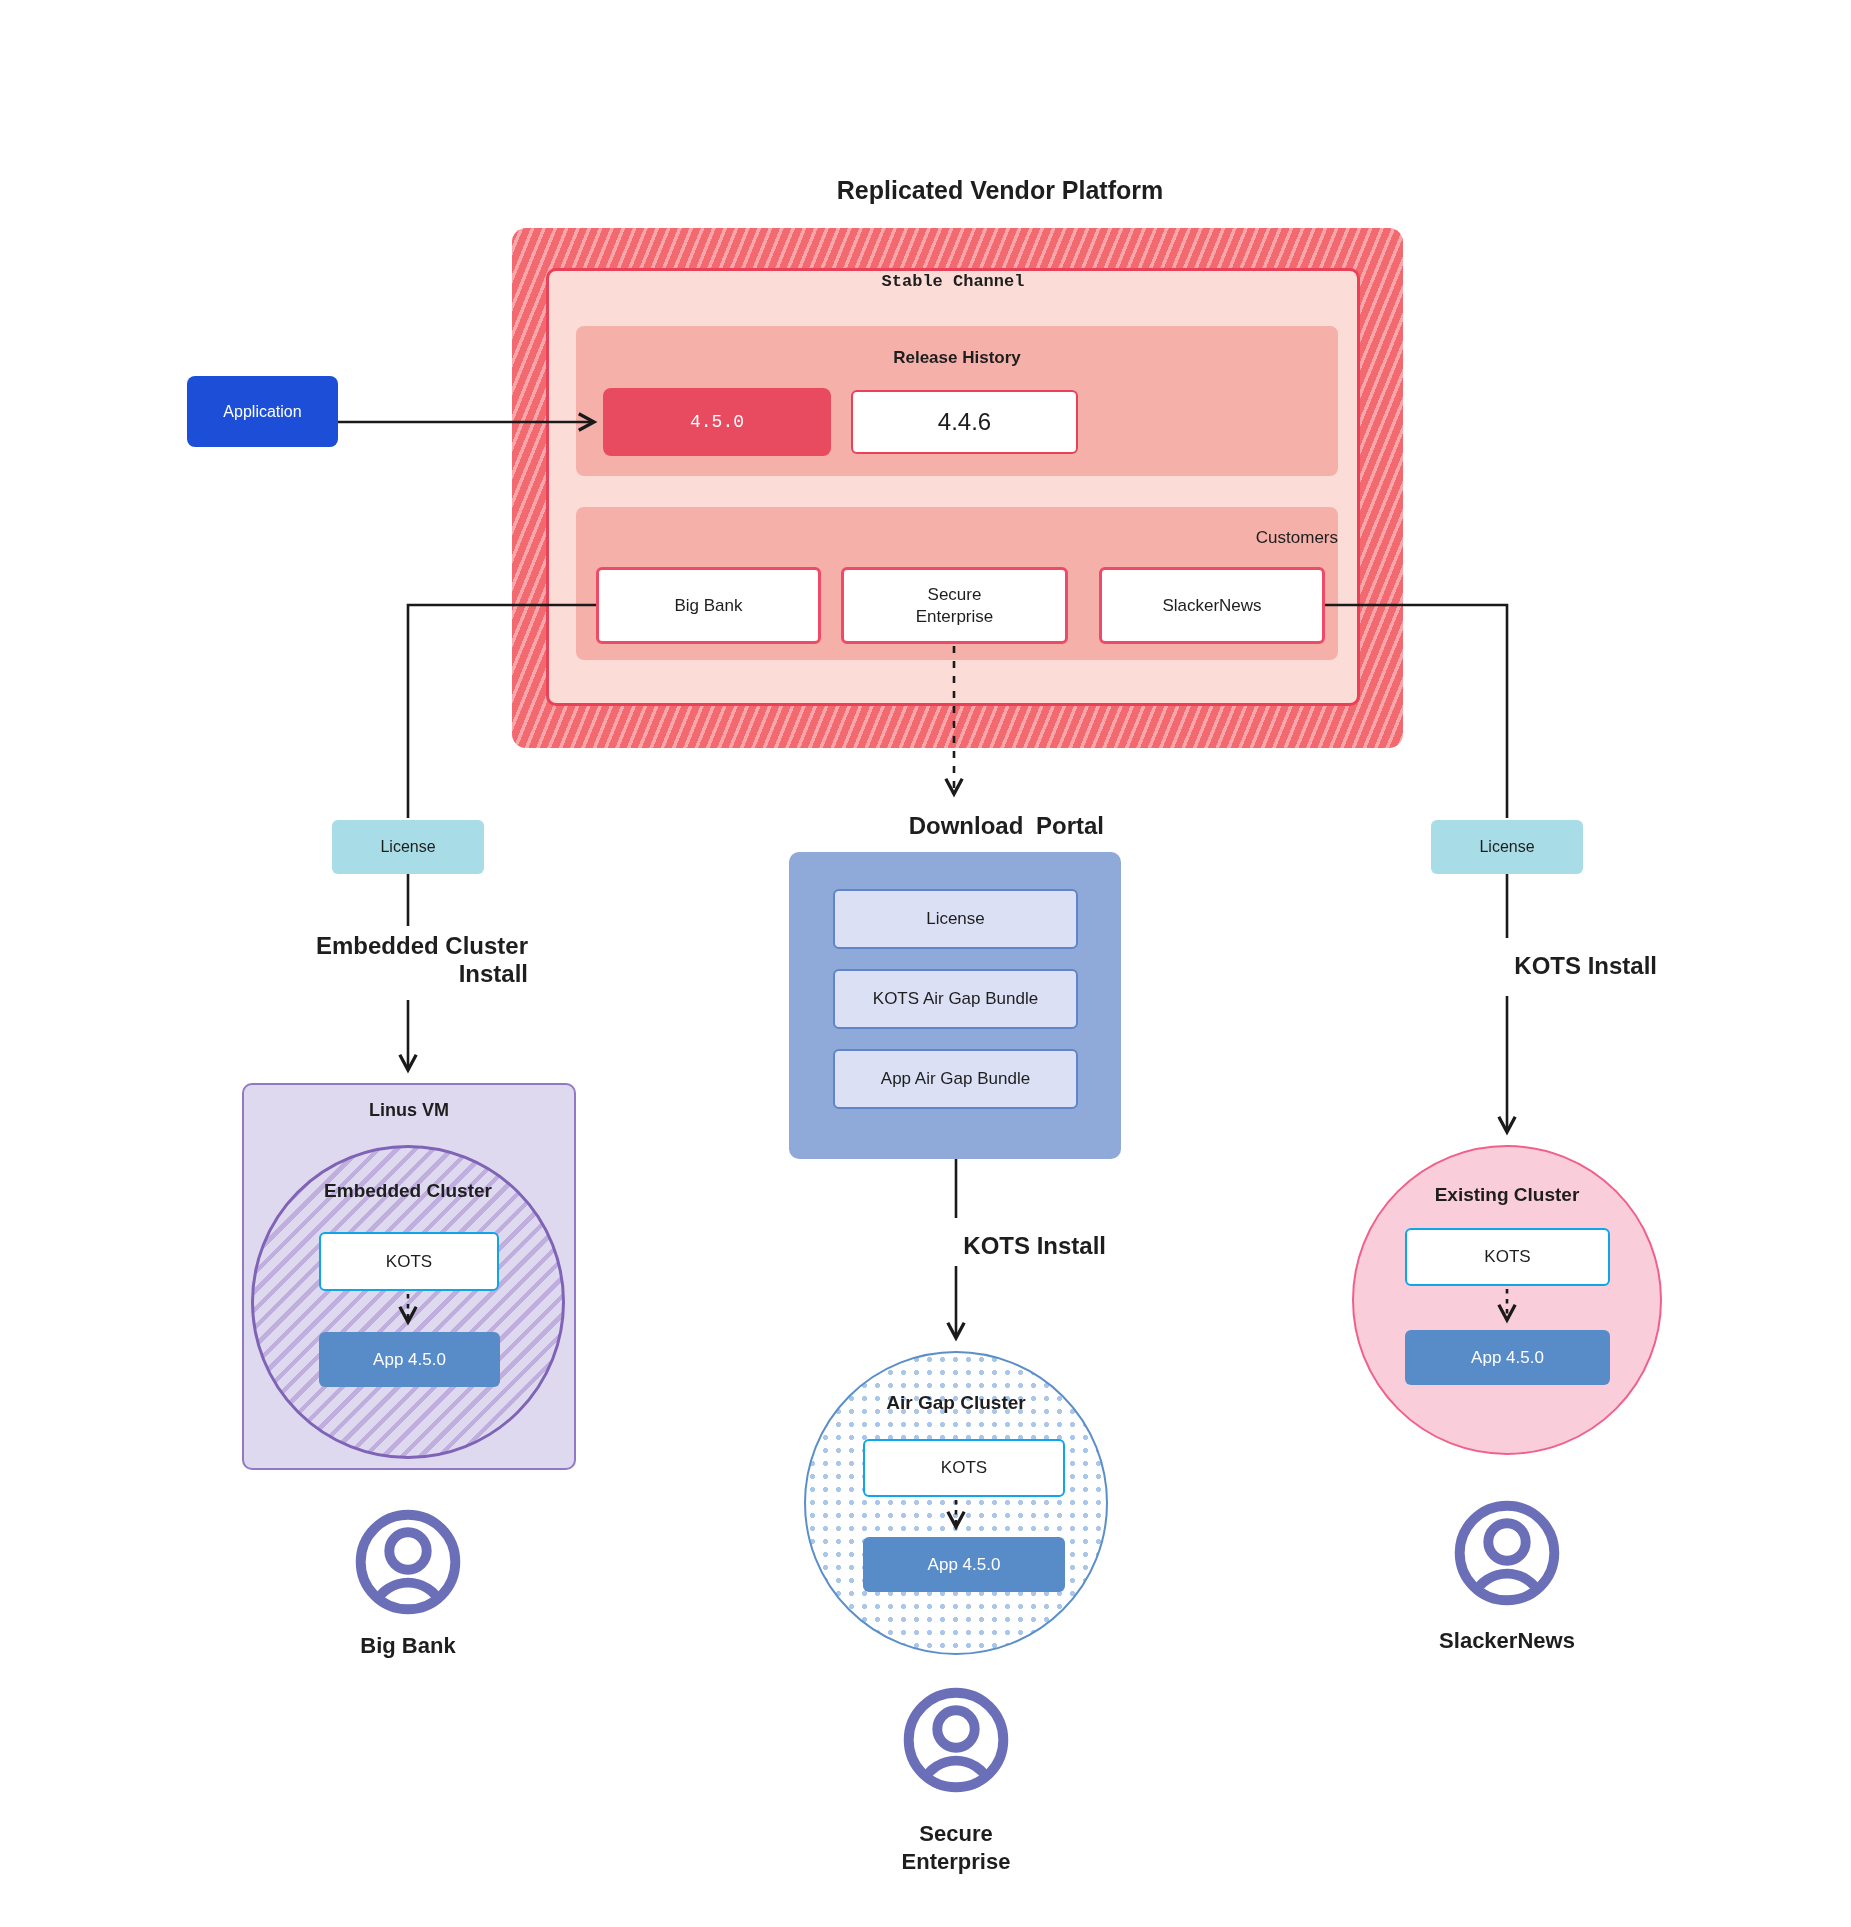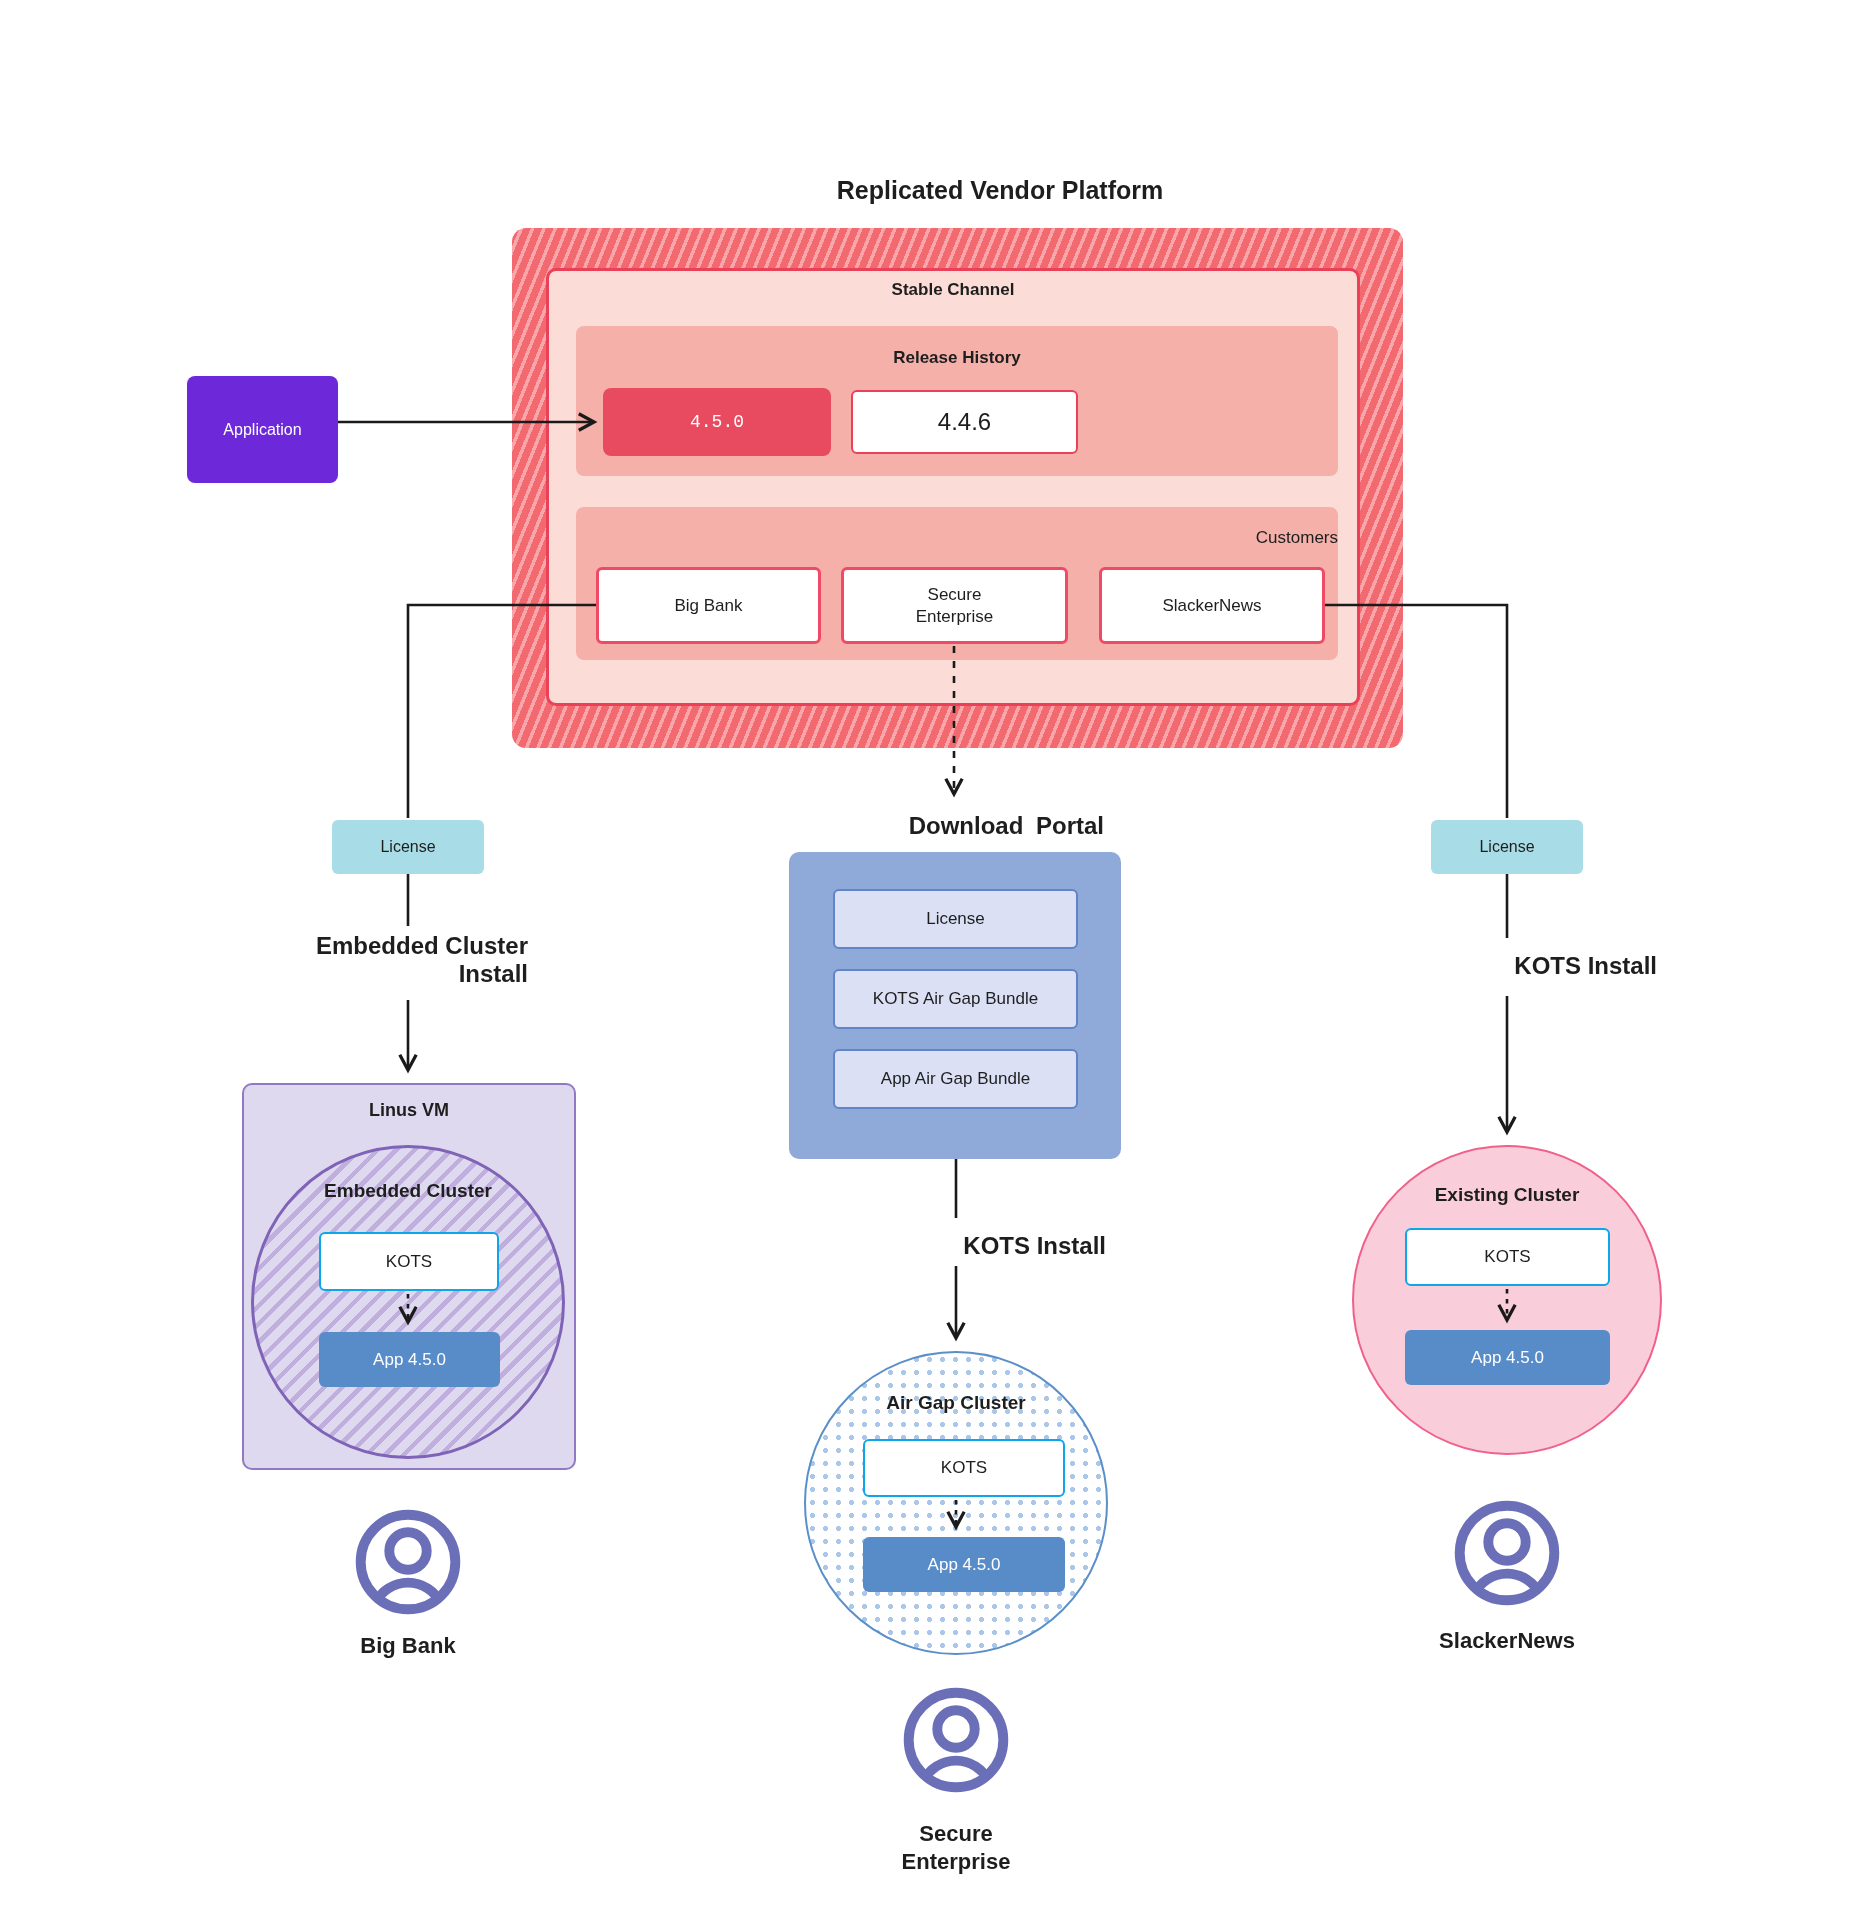--- a/index.html
+++ b/index.html
@@ -15,35 +15,35 @@
 
   
   .platform-box{
     left:512px;top:228px;width:891px;height:520px;border-radius:14px;
     background:repeating-linear-gradient(112deg,#f2696f 0px,#f2696f 7px,#f8a6a9 7px,#f8a6a9 10.5px);
   }
   .stable-box{
     left:546px;top:268px;width:814px;height:438px;border-radius:10px;
     background:#fcdcd7;border:3px solid #ea4159;
   }
-  .stable-label{left:553px;top:280px;width:800px;font-size:17px;font-weight:600;text-align:center;}
+  .stable-label{left:553px;top:272px;width:800px;font-size:17px;font-weight:600;text-align:center;font-family:Liberation Mono, monospace;}
   .release-box{left:576px;top:326px;width:762px;height:150px;border-radius:8px;background:#f5b0aa;}
   .release-label{left:576px;top:348px;width:762px;font-size:17px;font-weight:600;text-align:center;}
   .v450{left:603px;top:388px;width:228px;height:68px;border-radius:8px;background:#e84a5f;color:#fff;font-size:18px;font-family:Liberation Mono, monospace;}
   .v446{left:851px;top:390px;width:227px;height:64px;border-radius:6px;background:#fff;border:2px solid #ea4159;font-size:24px;}
   .customers-box{left:576px;top:507px;width:762px;height:153px;border-radius:8px;background:#f5b0aa;}
   .customers-label{left:576px;top:528px;width:762px;font-size:17px;font-weight:400;text-align:right;}
   .customer{background:#fff;border:3px solid #ef4b66;border-radius:6px;font-size:17px;line-height:22px;}
   .customer span{max-width:120px;}
   .cust-bigbank{left:596px;top:567px;width:225px;height:77px;}
   .cust-secure{left:841px;top:567px;width:227px;height:77px;}
   .cust-slacker{left:1099px;top:567px;width:226px;height:77px;}
 
   
-  .application-box{left:187px;top:376px;width:151px;height:107px;border-radius:8px;background:#6d28d9;color:#fff;font-size:16px;}
+  .application-box{left:187px;top:376px;width:151px;height:71px;border-radius:8px;background:#1d4ed8;color:#fff;font-size:16px;}
 
   
   .license-tag{background:#a8dce6;border-radius:6px;font-size:16px;}
   .license-left{left:332px;top:820px;width:152px;height:54px;}
   .license-right{left:1431px;top:820px;width:152px;height:54px;}
 
   
   .flow-label{font-size:24px;font-weight:700;text-align:right;line-height:28px;}
   .install-left{left:288px;top:932px;width:240px;}
   .portal-title{left:804px;top:812px;width:300px;word-spacing:6px;}

